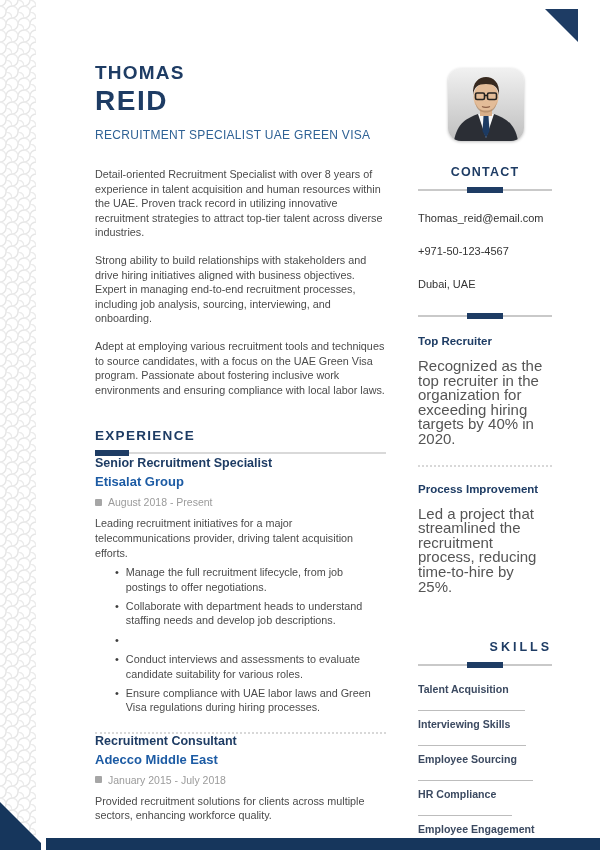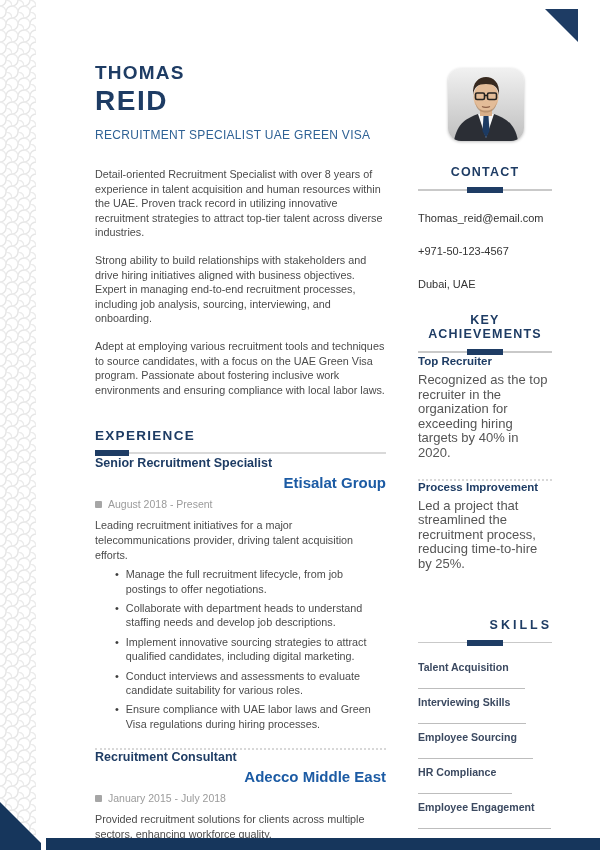--- a/index.html
+++ b/index.html
@@ -35,21 +35,21 @@
   .summary p { font-size: 10.8px; line-height: 14.6px; color: #4b4b4b; margin-bottom: 13px; }
 
   .sec-head { font-size: 13.5px; font-weight: 700; letter-spacing: 1.3px; color: #1e3c64; }
   .head-line { position: relative; height: 6px; margin-top: 7px; }
   .head-line .grayline { position: absolute; left: 0; right: 0; top: 2px; height: 2px; background: #d9d9d9; }
   .head-line .navyseg  { position: absolute; left: 0; top: 0; width: 34px; height: 6px; background: #1e3c64; }
 
   .experience { margin-top: 31px; }
   .job { margin-top: 0; }
   .job-title { font-size: 12.5px; font-weight: 700; color: #1e3c64; }
-  .job-company { font-size: 15px; font-weight: 700; color: #1c5ba4; margin-top: 4px; text-align: right; }
+  .job-company { font-size: 13px; font-weight: 700; color: #1c5ba4; margin-top: 4px; }
   .job-dates { display: flex; align-items: center; gap: 6px; margin-top: 7px; font-size: 10.5px; color: #9b9b9b; }
   .cal-icon { width: 7px; height: 7px; background: #a6a6a6; border-radius: 1px; display: inline-block; }
   .job-desc { font-size: 10.8px; line-height: 14.6px; color: #4b4b4b; margin-top: 8px; }
   .bullets { margin-top: 5px; }
   .bullet { display: flex; gap: 7px; margin-top: 5px; padding-left: 20px; }
   .bullet .dot { color: #3c3c3c; font-size: 11px; line-height: 14.4px; }
   .bullet .btxt { font-size: 10.8px; line-height: 14.4px; color: #4b4b4b; }
   .dotted-sep { border-top: 2px dotted #d8d8d8; margin: 17px 0 0 0; }
 
   
@@ -57,22 +57,22 @@
   .side-head { text-align: center; font-size: 12.5px; font-weight: 700; letter-spacing: 1.2px; color: #1e3c64; }
   .side-head.skills-head { letter-spacing: 3px; text-align: right; }
   .side-line { position: relative; height: 6px; margin-top: 8px; }
   .side-line .grayline { position: absolute; left: 0; right: 0; top: 2px; height: 1.5px; background: #c9c9c9; }
   .side-line .navyseg { position: absolute; left: 50%; transform: translateX(-50%); top: 0; width: 36px; height: 6px; background: #1e3c64; }
 
   .contact-items { margin-top: 19px; }
   .contact-item { font-size: 11px; color: #333; margin-bottom: 21px; }
 
   .ach-section { margin-top: 23px; }
-  .ach-item .ach-title { font-size: 11.5px; font-weight: 700; color: #1e3c64; }
-  .ach-item .ach-text { font-size: 13px; line-height: 14.6px; color: #555; margin-top: 6px; }
+  .ach-item .ach-title { font-size: 11.5px; font-weight: 700; color: #1e3c64; margin-top: 16px; }
+  .ach-item .ach-text { font-size: 15px; line-height: 14.6px; color: #555; margin-top: 12px; }
   .ach-sep { border-top: 2px dotted #d8d8d8; margin-top: 18px; }
 
   .skills-section { margin-top: 46px; }
   .skills-list { margin-top: 15px; }
   .skill { display: block; width: -moz-fit-content; width: fit-content; font-size: 10.6px; font-weight: 700; color: #3c4a61; padding: 0 16px 15px 0; border-bottom: 1.5px solid #bdbdbd; margin-bottom: 7px; }
 </style>
 </head>
 <body>
 
 <div class="page">
@@ -159,21 +159,20 @@
           <div class="bullet">
               <span class="dot">•</span>
               <span class="btxt">Manage the full recruitment lifecycle, from job postings to offer negotiations.</span>
             </div>
           <div class="bullet">
               <span class="dot">•</span>
               <span class="btxt">Collaborate with department heads to understand staffing needs and develop job descriptions.</span>
             </div>
           <div class="bullet">
               <span class="dot">•</span>
-              <span class="btxt">Implement innovative sourcing strategies to attract qualified candidates, including digital marketing.</span>
             </div>
           <div class="bullet">
               <span class="dot">•</span>
               <span class="btxt">Conduct interviews and assessments to evaluate candidate suitability for various roles.</span>
             </div>
           <div class="bullet">
               <span class="dot">•</span>
               <span class="btxt">Ensure compliance with UAE labor laws and Green Visa regulations during hiring processes.</span>
             </div>
         </div>
@@ -203,21 +202,20 @@
           <div class="navyseg"></div>
       </div>
       <div class="contact-items">
         <div class="contact-item">Thomas_reid@email.com</div>
         <div class="contact-item">+971-50-123-4567</div>
         <div class="contact-item">Dubai, UAE</div>
       </div>
     </div>
 
     <div class="ach-section">
-      <div class="side-head">KEY ACHIEVEMENTS</div>
       <div class="side-line">
         <div class="grayline"></div>
           <div class="navyseg"></div>
       </div>
       <div class="ach-item">
         <div class="ach-title">Top Recruiter</div>
         <div class="ach-text">Recognized as the top recruiter in the organization for exceeding hiring targets by 40% in 2020.</div>
       </div>
       <div class="ach-sep"></div>
       <div class="ach-item">

